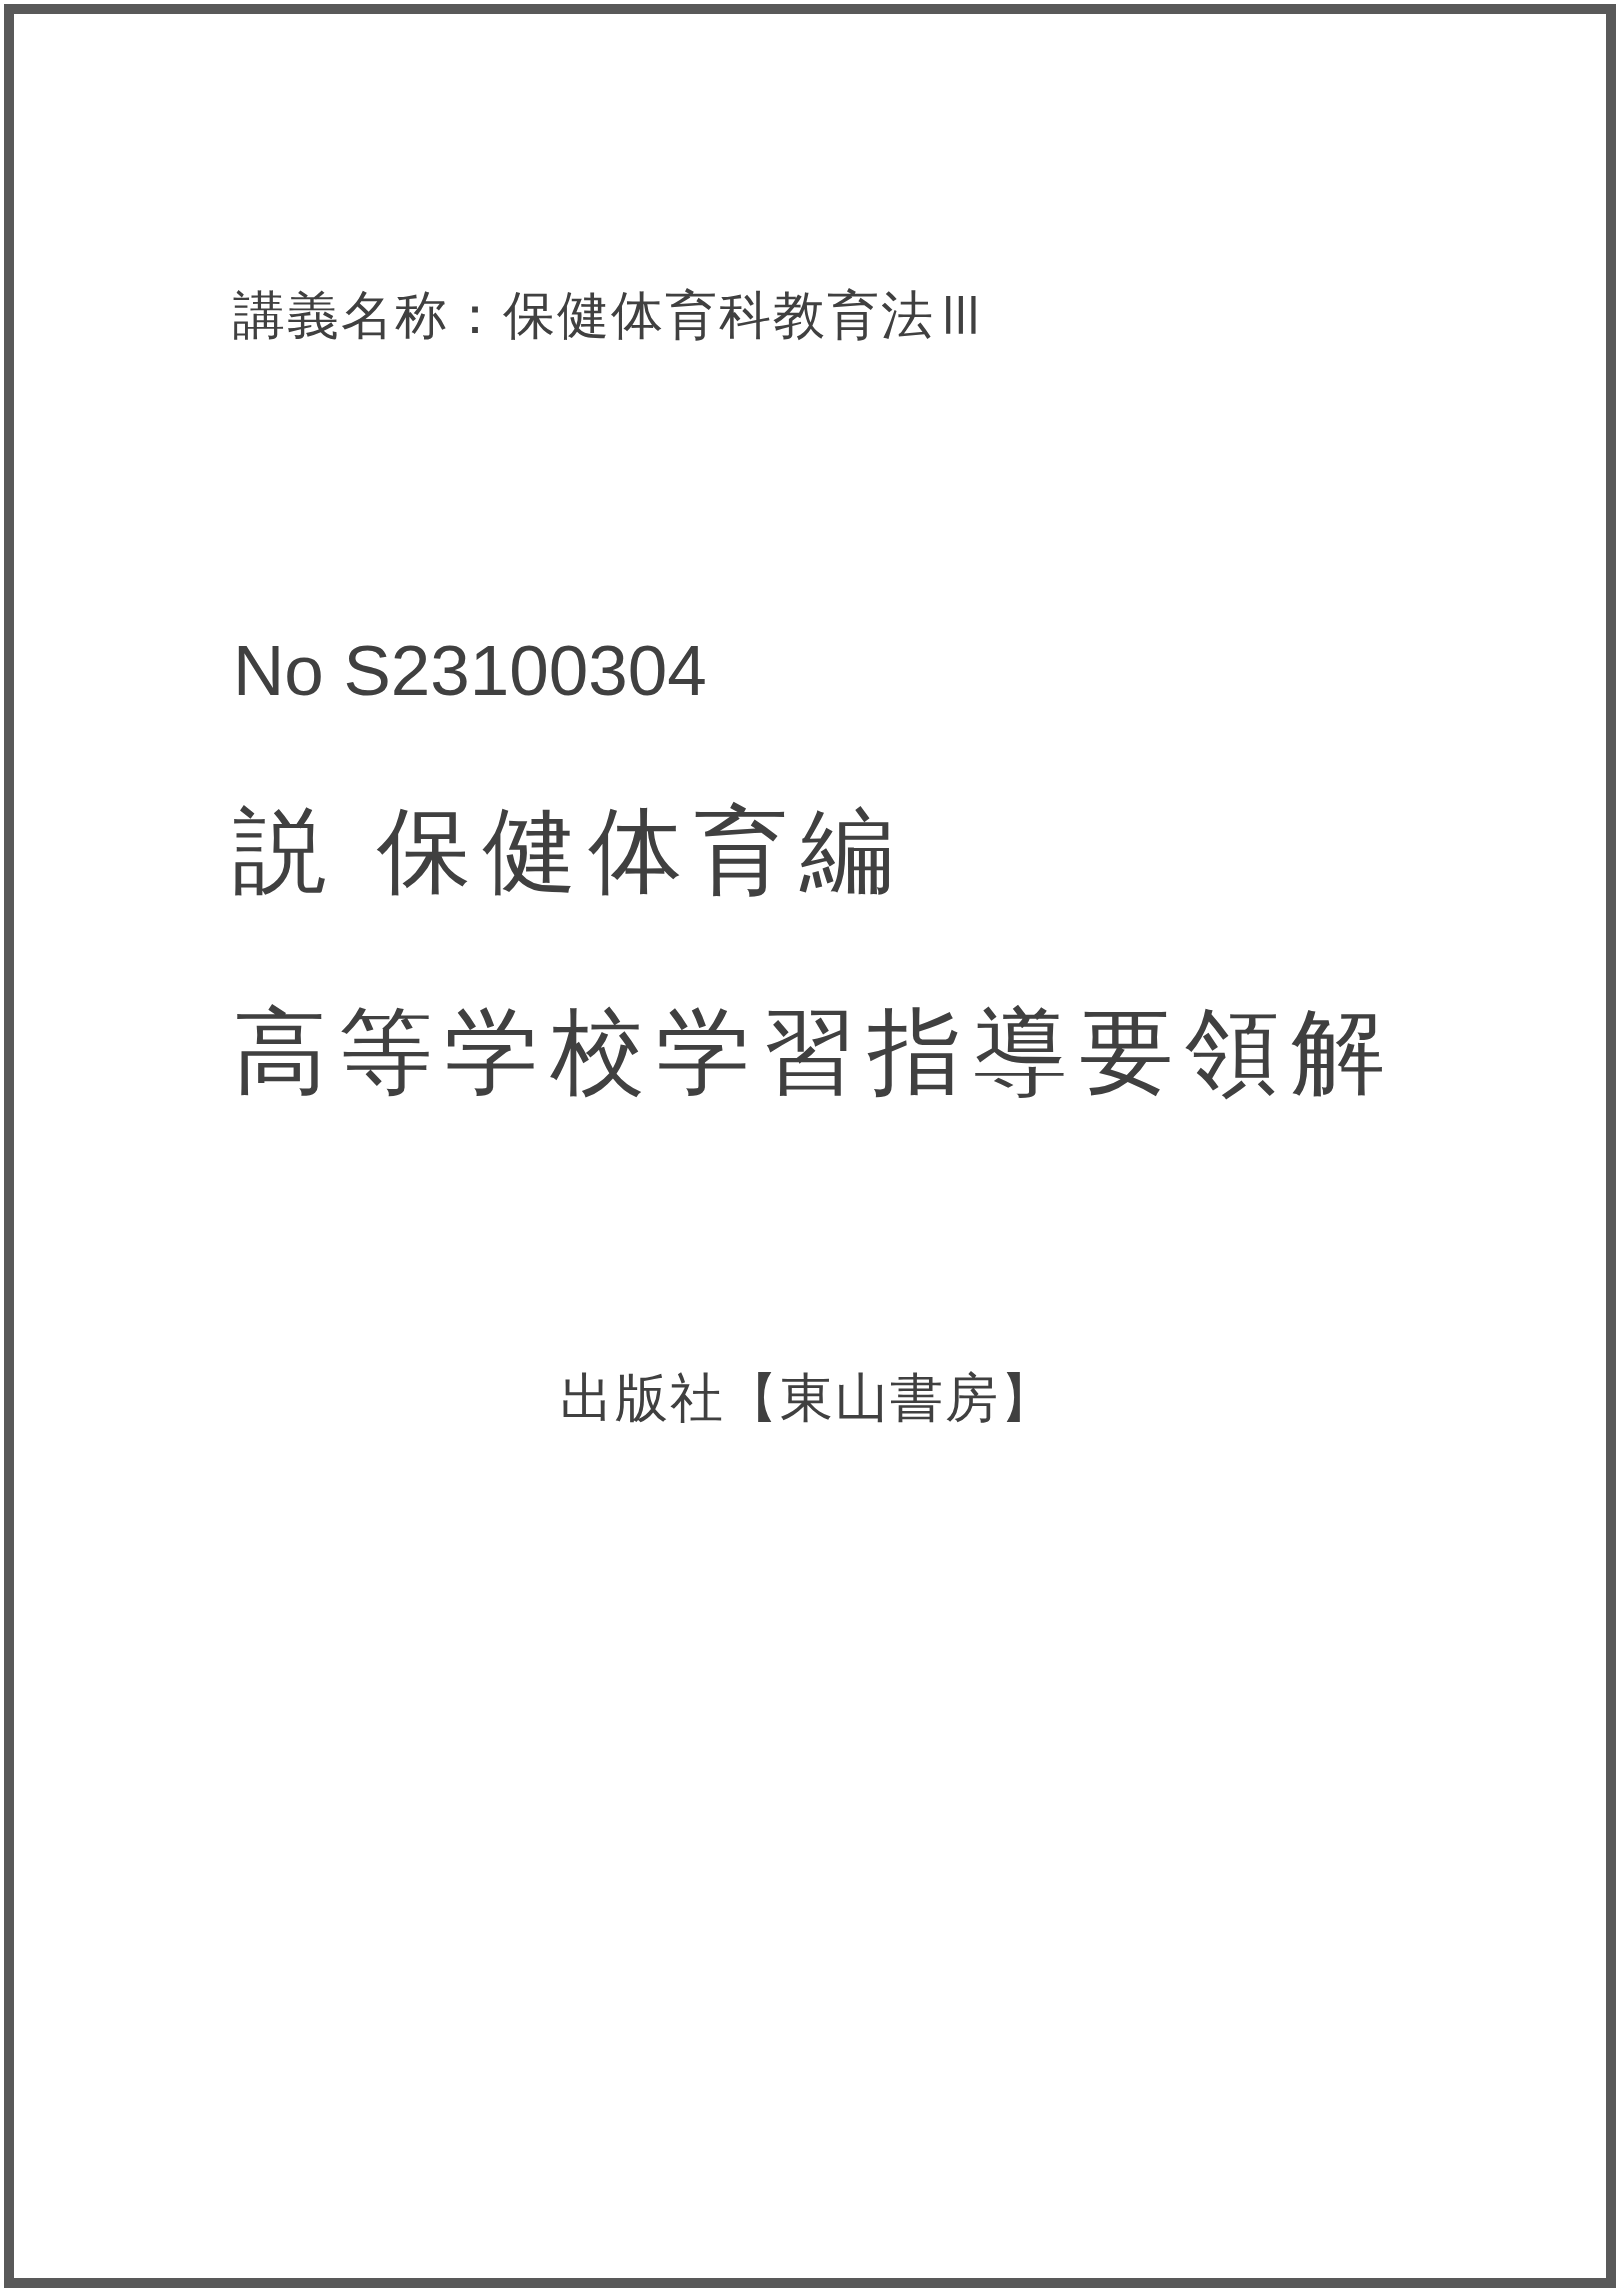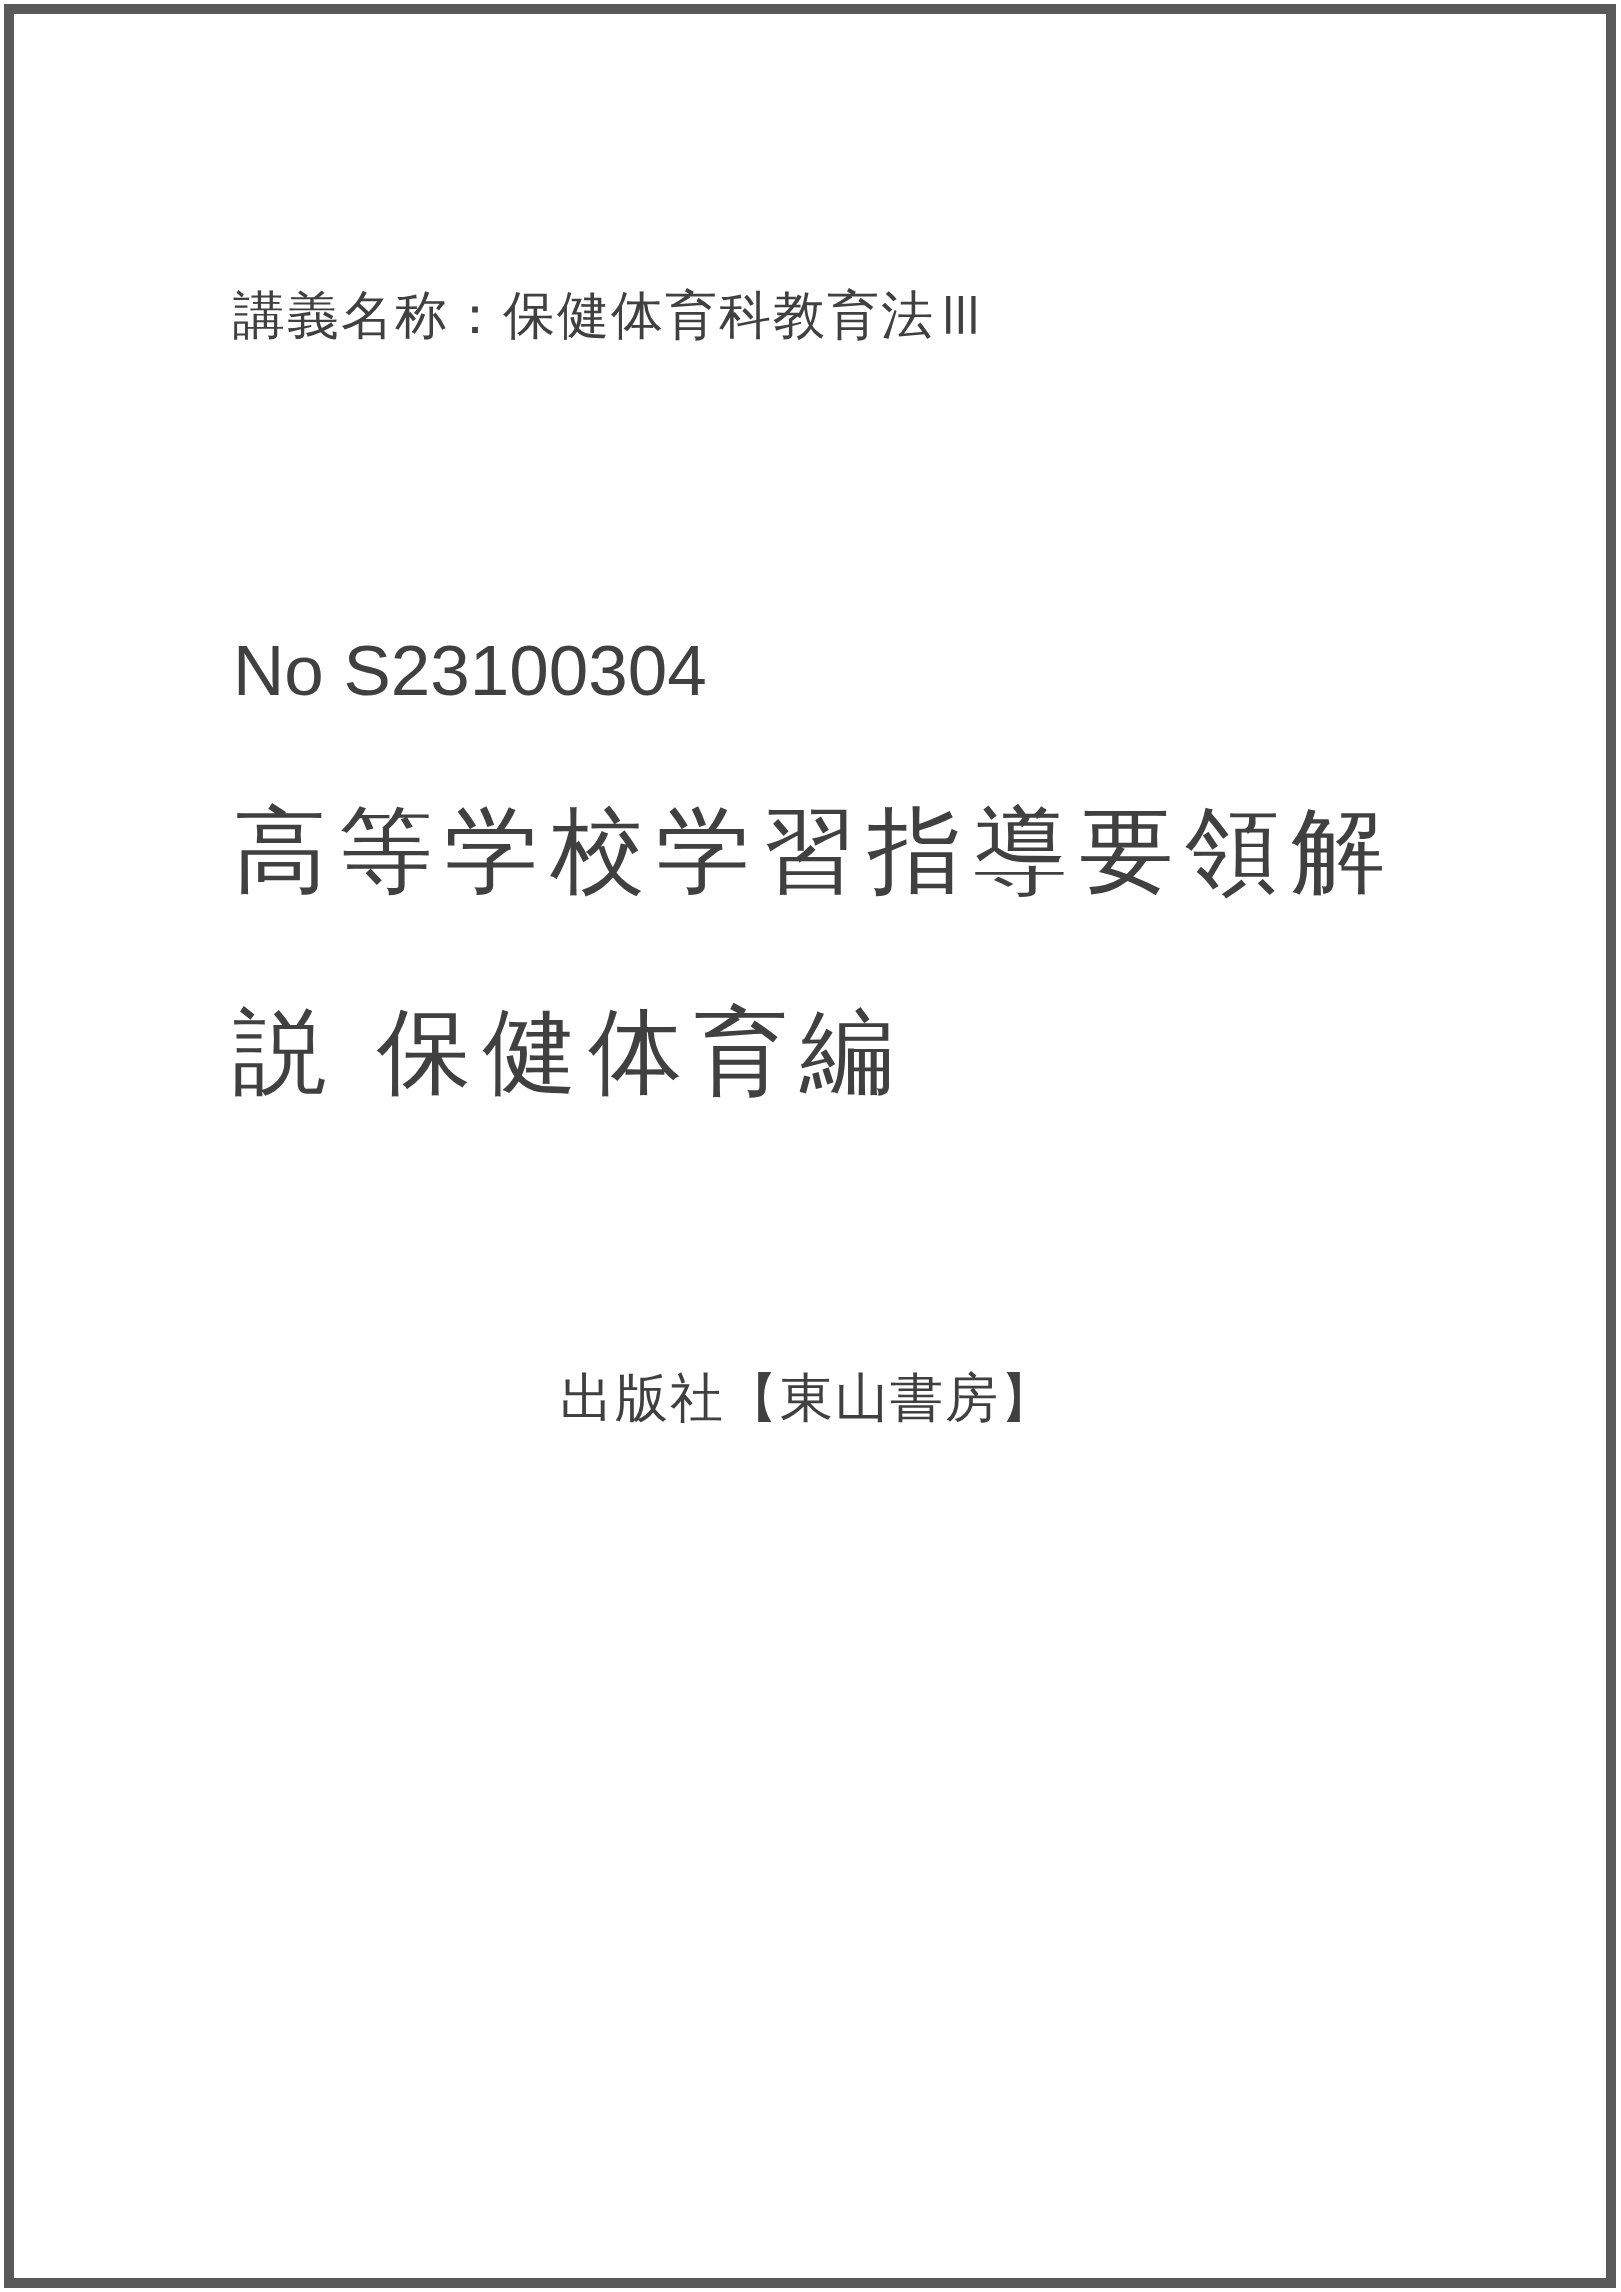--- a/index.html
+++ b/index.html
@@ -78,19 +78,19 @@
 </style>
 </head>
 <body>
 
 <div class="page">
   <div class="frame"></div>
   <div class="content">
     <div class="course-label">講義名称：保健体育科教育法Ⅲ</div>
     <div class="doc-number">No S23100304</div>
     <div class="doc-title">
+      <div>説 保健体育編</div>
       <div>高等学校学習指導要領解</div>
-      <div>説 保健体育編</div>
     </div>
     <div class="publisher">出版社【東山書房】</div>
   </div>
 </div>
 
 
 </body></html>

